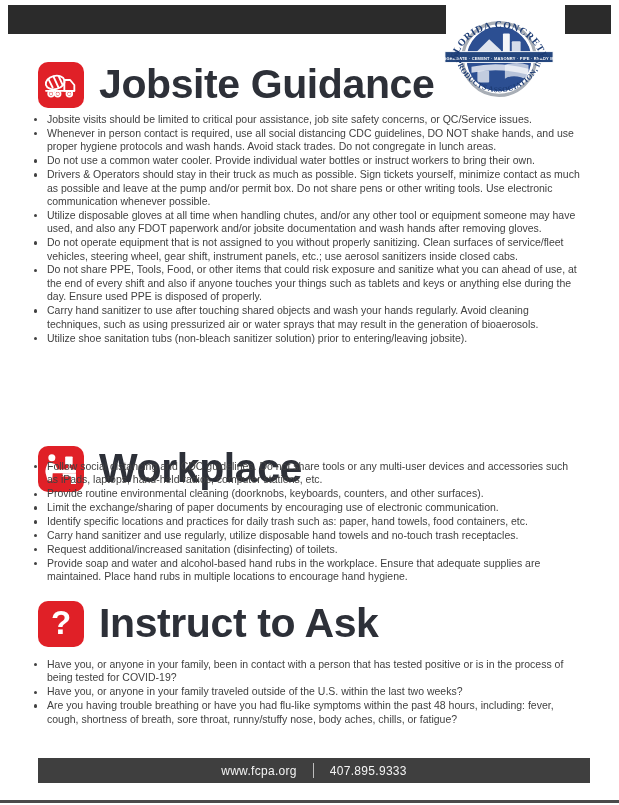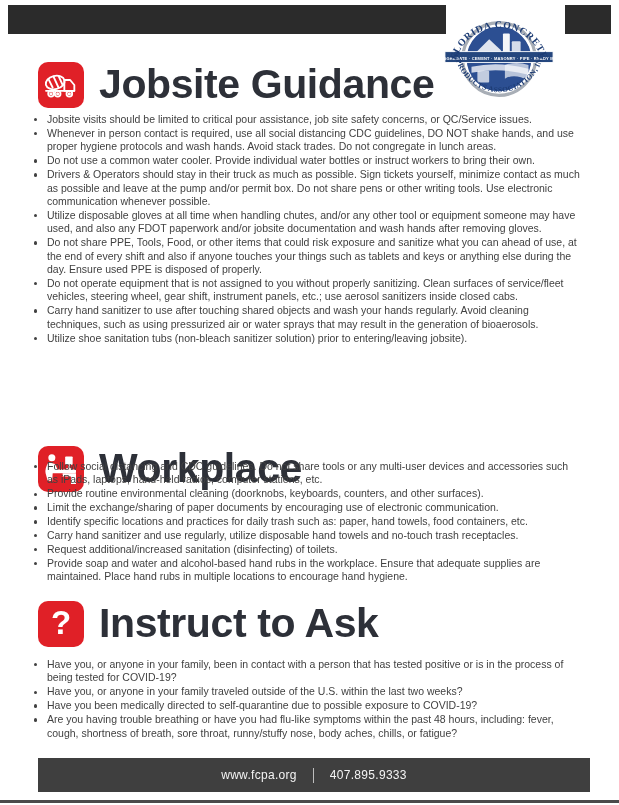--- a/index.html
+++ b/index.html
@@ -18,21 +18,21 @@
   .hdr-icon{width:46px;height:46px;background:#e02027;border-radius:10px;flex:0 0 auto;display:flex;align-items:center;justify-content:center;}
   h1{margin:0;font-size:41px;font-weight:800;color:#2d3038;letter-spacing:-0.4px;font-family:"Liberation Sans",sans-serif;}
 
   
   ul.bullets{position:absolute;left:33px;width:548px;margin:0;padding:0;list-style:none;
     font-size:10.5px;line-height:13.4px;color:#414141;}
   ul.bullets li{padding-left:14px;position:relative;margin:0 0 0.5px 0;}
   ul.bullets li::before{content:"";position:absolute;left:1px;top:5.2px;width:3.2px;height:3.2px;border-radius:50%;background:#414141;}
 
   
-  .footer-bar{position:absolute;left:38px;top:758px;width:552px;height:34px;background:#3f3f3f;
+  .footer-bar{position:absolute;left:38px;top:758px;width:552px;height:25px;background:#3f3f3f;
     display:flex;align-items:center;justify-content:center;gap:16px;color:#f4f4f4;font-size:12px;letter-spacing:0.3px;}
   .footer-divider{width:1px;height:15px;background:#bdbdbd;}
 
   .bottom-rule{position:absolute;left:0;top:800px;width:619px;height:3px;background:#4b4b4b;}
 
   .qmark{color:#ffffff;font-size:33px;font-weight:800;line-height:1;transform:translateY(-1px);}
 </style>
 </head>
 <body>
 
@@ -92,22 +92,22 @@
       </svg>
     </div>
     <h1>Jobsite Guidance</h1>
   </div>
   <ul class="bullets" style="top:113px;">
       <li>Jobsite visits should be limited to critical pour assistance, job site safety concerns, or QC/Service issues.</li>
       <li>Whenever in person contact is required, use all social distancing CDC guidelines, DO NOT shake hands, and use proper hygiene protocols and wash hands. Avoid stack trades. Do not congregate in lunch areas.</li>
       <li>Do not use a common water cooler. Provide individual water bottles or instruct workers to bring their own.</li>
       <li>Drivers &amp; Operators should stay in their truck as much as possible. Sign tickets yourself, minimize contact as much as possible and leave at the pump and/or permit box. Do not share pens or other writing tools. Use electronic communication whenever possible.</li>
       <li>Utilize disposable gloves at all time when handling chutes, and/or any other tool or equipment someone may have used, and also any FDOT paperwork and/or jobsite documentation and wash hands after removing gloves.</li>
+      <li>Do not operate equipment that is not assigned to you without properly sanitizing. Clean surfaces of service/fleet vehicles, steering wheel, gear shift, instrument panels, etc.; use aerosol sanitizers inside closed cabs.</li>
       <li>Do not share PPE, Tools, Food, or other items that could risk exposure and sanitize what you can ahead of use, at the end of every shift and also if anyone touches your things such as tablets and keys or anything else during the day. Ensure used PPE is disposed of properly.</li>
-      <li>Do not operate equipment that is not assigned to you without properly sanitizing. Clean surfaces of service/fleet vehicles, steering wheel, gear shift, instrument panels, etc.; use aerosol sanitizers inside closed cabs.</li>
       <li>Carry hand sanitizer to use after touching shared objects and wash your hands regularly. Avoid cleaning techniques, such as using pressurized air or water sprays that may result in the generation of bioaerosols.</li>
       <li>Utilize shoe sanitation tubs (non-bleach sanitizer solution) prior to entering/leaving jobsite).</li>
     </ul>
 
   <div class="section-header" style="top:402px;margin-top:43px;">
     <div class="hdr-icon">
       <svg width="40" height="40" viewBox="0 0 48 48">
         <g fill="#ffffff">
           <circle cx="13" cy="10.5" r="4.2"></circle>
           <path d="M9 16 q-4.5 7 -3.5 13 l2.5 9 h5.5 l0.5 -9 6 -4 -3 -7 z"></path>
@@ -133,21 +133,20 @@
 
   <div class="section-header" style="top:600px;">
     <div class="hdr-icon">
       <span class="qmark">?</span>
     </div>
     <h1>Instruct to Ask</h1>
   </div>
   <ul class="bullets" style="top:658px;">
       <li>Have you, or anyone in your family, been in contact with a person that has tested positive or is in the process of being tested for COVID-19?</li>
       <li>Have you, or anyone in your family traveled outside of the U.S. within the last two weeks?</li>
-      <li>Have you been medically directed to self-quarantine due to possible exposure to COVID-19?</li>
       <li>Are you having trouble breathing or have you had flu-like symptoms within the past 48 hours, including: fever, cough, shortness of breath, sore throat, runny/stuffy nose, body aches, chills, or fatigue?</li>
     </ul>
 
   <div class="footer-bar">
     <span>www.fcpa.org</span>
     <span class="footer-divider"></span>
     <span>407.895.9333</span>
   </div>
 
   <div class="bottom-rule"></div>

